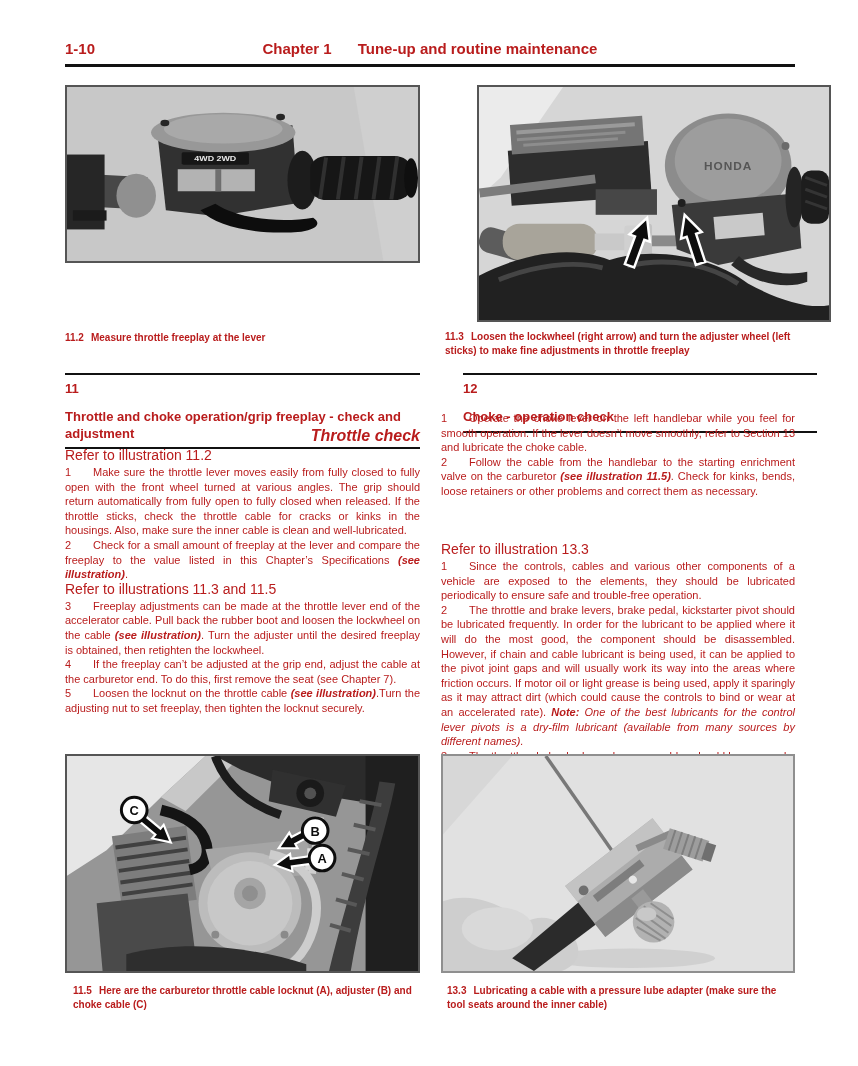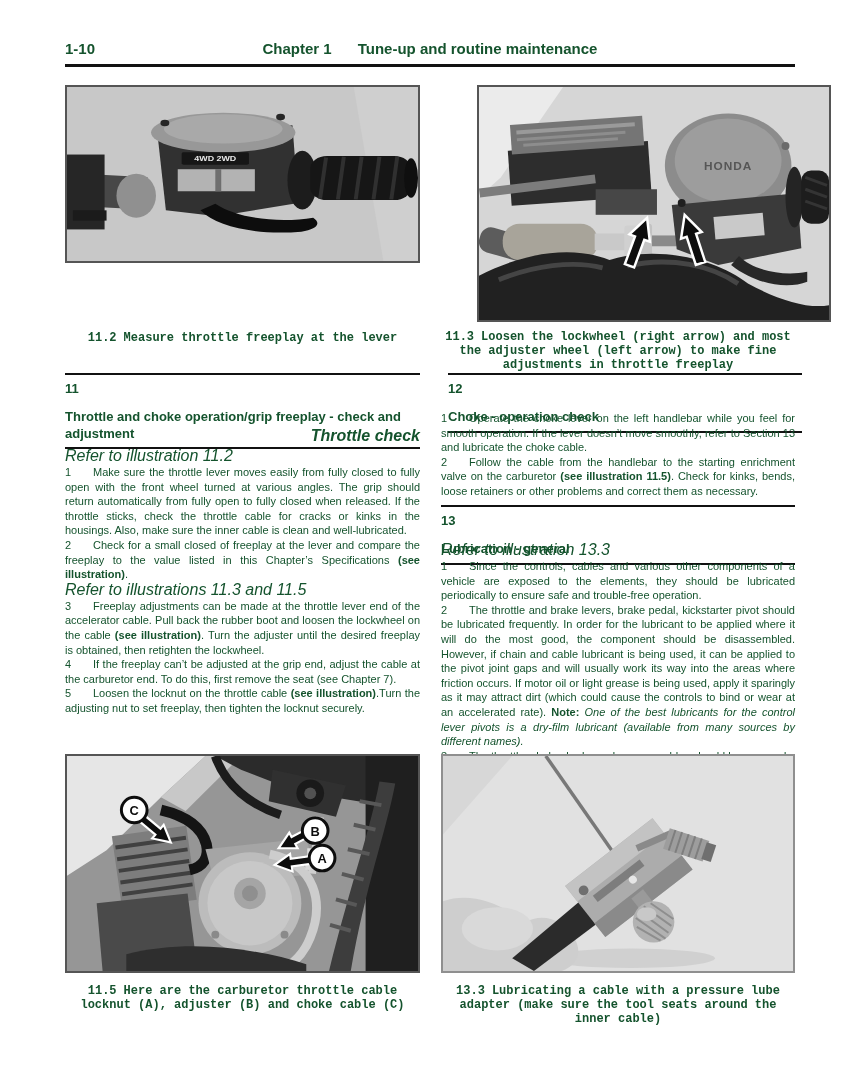--- a/index.html
+++ b/index.html
@@ -1,42 +1,42 @@
 <!DOCTYPE html>
 <html><head>
 <meta charset="utf-8">
 <style>
   html,body{margin:0;padding:0;background:#e9e9e9;}
   .page{position:relative;width:858px;height:1066px;background:#ffffff;
-        font-family:"Liberation Sans",sans-serif;color:#14532d;overflow:hidden;}
+        font-family:"Liberation Sans",sans-serif;color:#b91c1c;overflow:hidden;}
   
   .hdr{position:absolute;top:40px;left:65px;width:730px;height:20px;}
   .pagenum{position:absolute;left:0;top:0;font-weight:bold;font-size:15px;}
   .chapter{position:absolute;left:0;right:0;text-align:center;font-weight:bold;font-size:15px;}
   .chapter .chlbl{margin-right:26px;}
   .headrule{position:absolute;top:64px;left:65px;width:730px;height:3px;background:#111;}
   
   .photo{position:absolute;box-sizing:border-box;border:2px solid #555;margin:0;padding:0;background:#c8c8c8;}
   .photo svg{display:block;width:100%;height:100%;}
   
-  .caption{position:absolute;font-weight:bold;font-size:12px;line-height:14px;text-align:center;font-family:Liberation Mono, monospace;}
+  .caption{position:absolute;font-weight:bold;font-size:10px;line-height:14px;text-align:left;}
   .capnum{margin-right:7px;}
   
   .sechead{position:absolute;box-sizing:border-box;border-top:2px solid #111;border-bottom:2px solid #111;
            padding:6px 0 5px 0;display:flex;font-weight:bold;font-size:13px;line-height:16.5px;flex-direction:column;}
   .secnum{flex:0 0 28px;}
   .sectitle{flex:1;}
   
   .tblock{position:absolute;}
   .subhead{font-weight:bold;font-style:italic;font-size:16px;line-height:19px;margin:0 0 3px 0;text-align:right;}
   .subhead.mt{margin-top:9px;}
-  .refer{font-style:italic;font-size:16px;line-height:15px;margin:0 0 2px 0;}
+  .refer{font-size:14px;line-height:15px;margin:0 0 2px 0;}
   .body{font-size:11px;line-height:14.6px;text-align:justify;margin:0;}
   .body .pn{display:inline-block;width:28px;font-style:normal;font-weight:normal;}
-  .body .b{font-weight:bold;}
+  .body .b{font-weight:bold;font-style:italic;}
   .body .i{font-style:italic;}
 </style>
 </head>
 <body>
 
 <div class="page">
 
   <div class="hdr">
     <span class="pagenum">1-10</span>
     <div class="chapter">
@@ -123,53 +123,49 @@
       <g transform="translate(208,130) rotate(-18)">
           <use href="#arrowUp"></use>
         </g>
     </svg>
   </figure>
 
   <div class="caption" style="left:65px;top:331px;width:355px;">
     <span class="capnum">11.2</span><span>Measure throttle freeplay at the lever</span>
   </div>
   <div class="caption" style="left:441px;top:330px;width:354px;padding:0 4px;box-sizing:border-box;">
-    <span class="capnum">11.3</span><span>Loosen the lockwheel (right arrow) and most the adjuster wheel (left arrow) to make fine adjustments in throttle freeplay</span>
+    <span class="capnum">11.3</span><span>Loosen the lockwheel (right arrow) and turn the adjuster wheel (left sticks) to make fine adjustments in throttle freeplay</span>
   </div>
 
   <div class="sechead" style="left:65px;top:373px;width:355px;">
     <span class="secnum">11</span>
     <span class="sectitle">Throttle and choke operation/grip freeplay - check and adjustment</span>
   </div>
 
   <div class="tblock" style="left:65px;top:426px;width:355px;">
     <h3 class="subhead">Throttle check</h3>
     <p class="refer">Refer to illustration 11.2</p>
     <p class="body"><span class="pn">1</span><span>Make sure the throttle lever moves easily from fully closed to fully open with the front wheel turned at various angles. The grip should return automatically from fully open to fully closed when released. If the throttle sticks, check the throttle cable for cracks or kinks in the housings. Also, make sure the inner cable is clean and well-lubricated.</span></p>
-    <p class="body"><span class="pn">2</span><span>Check for a small closed of freeplay at the lever and compare the freeplay to the value listed in this Chapter’s Specifications </span><span class="b">(see illustration)</span><span>.</span></p>
+    <p class="body"><span class="pn">2</span><span>Check for a small amount of freeplay at the lever and compare the freeplay to the value listed in this Chapter’s Specifications </span><span class="b">(see illustration)</span><span>.</span></p>
     <p class="refer">Refer to illustrations 11.3 and 11.5</p>
     <p class="body"><span class="pn">3</span><span>Freeplay adjustments can be made at the throttle lever end of the accelerator cable. Pull back the rubber boot and loosen the lockwheel on the cable </span><span class="b">(see illustration)</span><span>. Turn the adjuster until the desired freeplay is obtained, then retighten the lockwheel.</span></p>
     <p class="body"><span class="pn">4</span><span>If the freeplay can’t be adjusted at the grip end, adjust the cable at the carburetor end. To do this, first remove the seat (see Chapter 7).</span></p>
     <p class="body"><span class="pn">5</span><span>Loosen the locknut on the throttle cable </span><span class="b">(see illustration)</span><span>.Turn the adjusting nut to set freeplay, then tighten the locknut securely.</span></p>
   </div>
 
-  <div class="sechead" style="left:448px;top:373px;width:354px;justify-content:flex-end;">
+  <div class="sechead" style="left:463px;top:373px;width:354px;justify-content:flex-end;">
     <span class="secnum">12</span>
     <span class="sectitle">Choke  - operation check</span>
   </div>
 
   <div class="tblock" style="left:441px;top:411px;width:354px;">
     <p class="body"><span class="pn">1</span><span>Operate the choke lever on the left handlebar while you feel for smooth operation. If the lever doesn’t move smoothly, refer to Section 13 and lubricate the choke cable.</span></p>
     <p class="body"><span class="pn">2</span><span>Follow the cable from the handlebar to the starting enrichment valve on the carburetor </span><span class="b">(see illustration 11.5)</span><span>. Check for kinks, bends, loose retainers or other problems and correct them as necessary.</span></p>
   </div>
 
-  <div class="sechead" style="left:441px;top:505px;width:354px;">
-    <span class="secnum">13</span>
-    <span class="sectitle">Lubrication - general</span>
-  </div>
 
   <div class="tblock" style="left:441px;top:542px;width:354px;">
     <p class="refer">Refer to illustration 13.3</p>
     <p class="body"><span class="pn">1</span><span>Since the controls, cables and various other components of a vehicle are exposed to the elements, they should be lubricated periodically to ensure safe and trouble-free operation.</span></p>
     <p class="body"><span class="pn">2</span><span>The throttle and brake levers, brake pedal, kickstarter pivot should be lubricated frequently. In order for the lubricant to be applied where it will do the most good, the component should be disassembled. However, if chain and cable lubricant is being used, it can be applied to the pivot joint gaps and will usually work its way into the areas where friction occurs. If motor oil or light grease is being used, apply it sparingly as it may attract dirt (which could cause the controls to bind or wear at an accelerated rate). </span><span class="b">Note:</span><span class="i"> One of the best lubricants for the control lever pivots is a dry-film lubricant (available from many sources by different names).</span></p>
     <p class="body"><span class="pn">3</span><span>The throttle, choke, brake and reverse cables should be removed</span></p>
   </div>
 
   <figure class="photo" style="left:65px;top:754px;width:355px;height:219px;">
     <svg viewBox="0 0 355 219" preserveAspectRatio="none">

